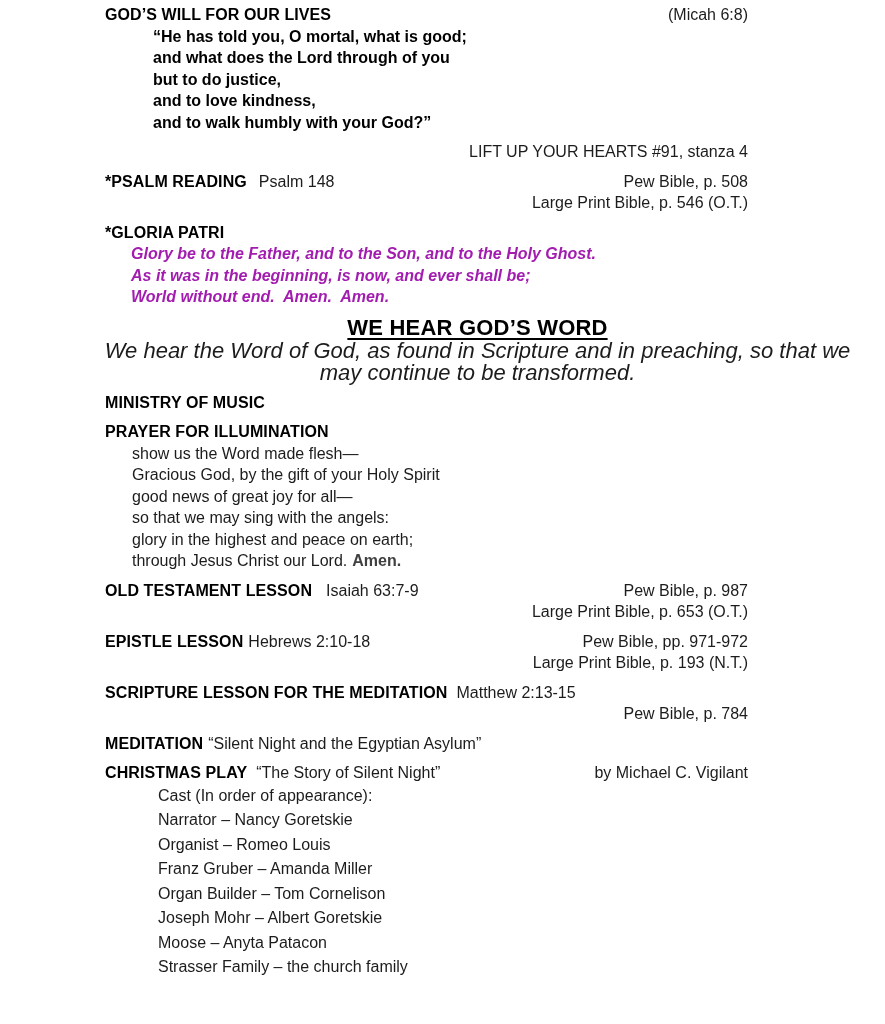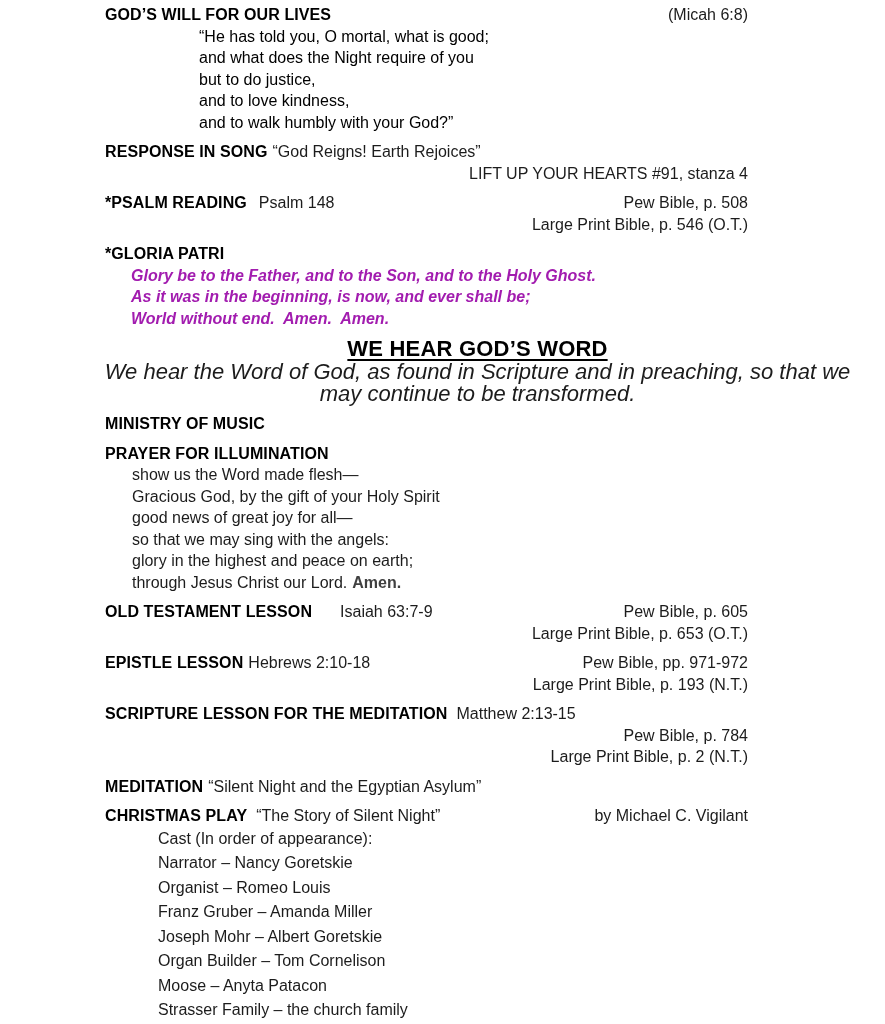--- a/index.html
+++ b/index.html
@@ -25,26 +25,26 @@
     font-weight: 700;
     color: #000;
     letter-spacing: 0.1px;
   }
   .row {
     display: flex;
     justify-content: space-between;
     align-items: baseline;
   }
   .inline-left { display: flex; align-items: baseline; }
-  .val { margin-left: 28px; }
+  .val { margin-left: 14px; }
   .val-tight { margin-left: 5px; }
   .val-med { margin-left: 9px; }
   .val-wide { margin-left: 12px; }
   .right-line { text-align: right; }
-  .quote-block { margin-left: 94px; font-weight: 400; color: #000; }
+  .quote-block { margin-left: 48px; font-weight: 700; color: #000; }
   .gloria-block { margin-left: 26px; font-weight: 700; font-style: italic; color: #a21caf; }
   .prayer-block { margin-left: 27px; }
   .amen { font-weight: 700; color: #404040; margin-left: 5px; }
   .no-gap { margin-bottom: 0; }
   .gloria-section { margin-bottom: 15px; }
   
   .center-section {
     margin-left: -105px;
     margin-right: -207px;
     text-align: center;
@@ -72,32 +72,28 @@
 
 <div class="doc">
 
   <section class="block">
     <div class="row">
       <span class="lbl t">GOD’S WILL FOR OUR LIVES</span>
       <span class="t">(Micah 6:8)</span>
     </div>
     <div class="quote-block">
       <div class="t">“He has told you, O mortal, what is good;</div>
-      <div class="t">and what does the Night require of you</div>
+      <div class="t">and what does the Lord through of you</div>
       <div class="t">but to do justice,</div>
       <div class="t">and to love kindness,</div>
       <div class="t">and to walk humbly with your God?”</div>
     </div>
   </section>
 
   <section class="block">
-    <div class="inline-left">
-      <span class="lbl t">RESPONSE IN SONG</span>
-      <span class="val-tight t">“God Reigns! Earth Rejoices”</span>
-    </div>
     <div class="right-line t">LIFT UP YOUR HEARTS #91, stanza 4</div>
   </section>
 
   <section class="block no-gap">
     <div class="row">
       <span class="inline-left">
         <span class="lbl t">*PSALM READING</span>
         <span class="val-wide t">Psalm 148</span>
       </span>
       <span class="t">Pew Bible, p. 508</span>
@@ -137,21 +133,21 @@
       </div>
     </div>
   </section>
 
   <section class="block">
     <div class="row">
       <span class="inline-left">
         <span class="lbl t">OLD TESTAMENT LESSON</span>
         <span class="val t">Isaiah 63:7-9</span>
       </span>
-      <span class="t">Pew Bible, p. 605</span>
+      <span class="t">Pew Bible, p. 987</span>
     </div>
     <div class="right-line t">Large Print Bible, p. 653 (O.T.)</div>
   </section>
 
   <section class="block">
     <div class="row">
       <span class="inline-left">
         <span class="lbl t">EPISTLE LESSON</span>
         <span class="val-tight t">Hebrews 2:10-18</span>
       </span>
@@ -159,21 +155,20 @@
     </div>
     <div class="right-line t">Large Print Bible, p. 193 (N.T.)</div>
   </section>
 
   <section class="block">
     <div class="inline-left">
       <span class="lbl t">SCRIPTURE LESSON FOR THE MEDITATION</span>
       <span class="val-med t">Matthew 2:13-15</span>
     </div>
     <div class="right-line t">Pew Bible, p. 784</div>
-    <div class="right-line t">Large Print Bible, p. 2 (N.T.)</div>
   </section>
 
   <section class="block">
     <div class="inline-left">
       <span class="lbl t">MEDITATION</span>
       <span class="val-tight t">“Silent Night and the Egyptian Asylum”</span>
     </div>
   </section>
 
   <section class="block">
@@ -182,20 +177,20 @@
         <span class="lbl t">CHRISTMAS PLAY</span>
         <span class="val-med t">“The Story of Silent Night”</span>
       </span>
       <span class="t">by Michael C. Vigilant</span>
     </div>
     <div class="cast-block">
       <div class="t">Cast (In order of appearance):</div>
       <div class="t">Narrator – Nancy Goretskie</div>
       <div class="t">Organist – Romeo Louis</div>
       <div class="t">Franz Gruber – Amanda Miller</div>
+      <div class="t">Organ Builder – Tom Cornelison</div>
       <div class="t">Joseph Mohr – Albert Goretskie</div>
-      <div class="t">Organ Builder – Tom Cornelison</div>
       <div class="t">Moose – Anyta Patacon</div>
       <div class="t">Strasser Family – the church family</div>
     </div>
   </section>
 
 </div>
 
 </body></html>

